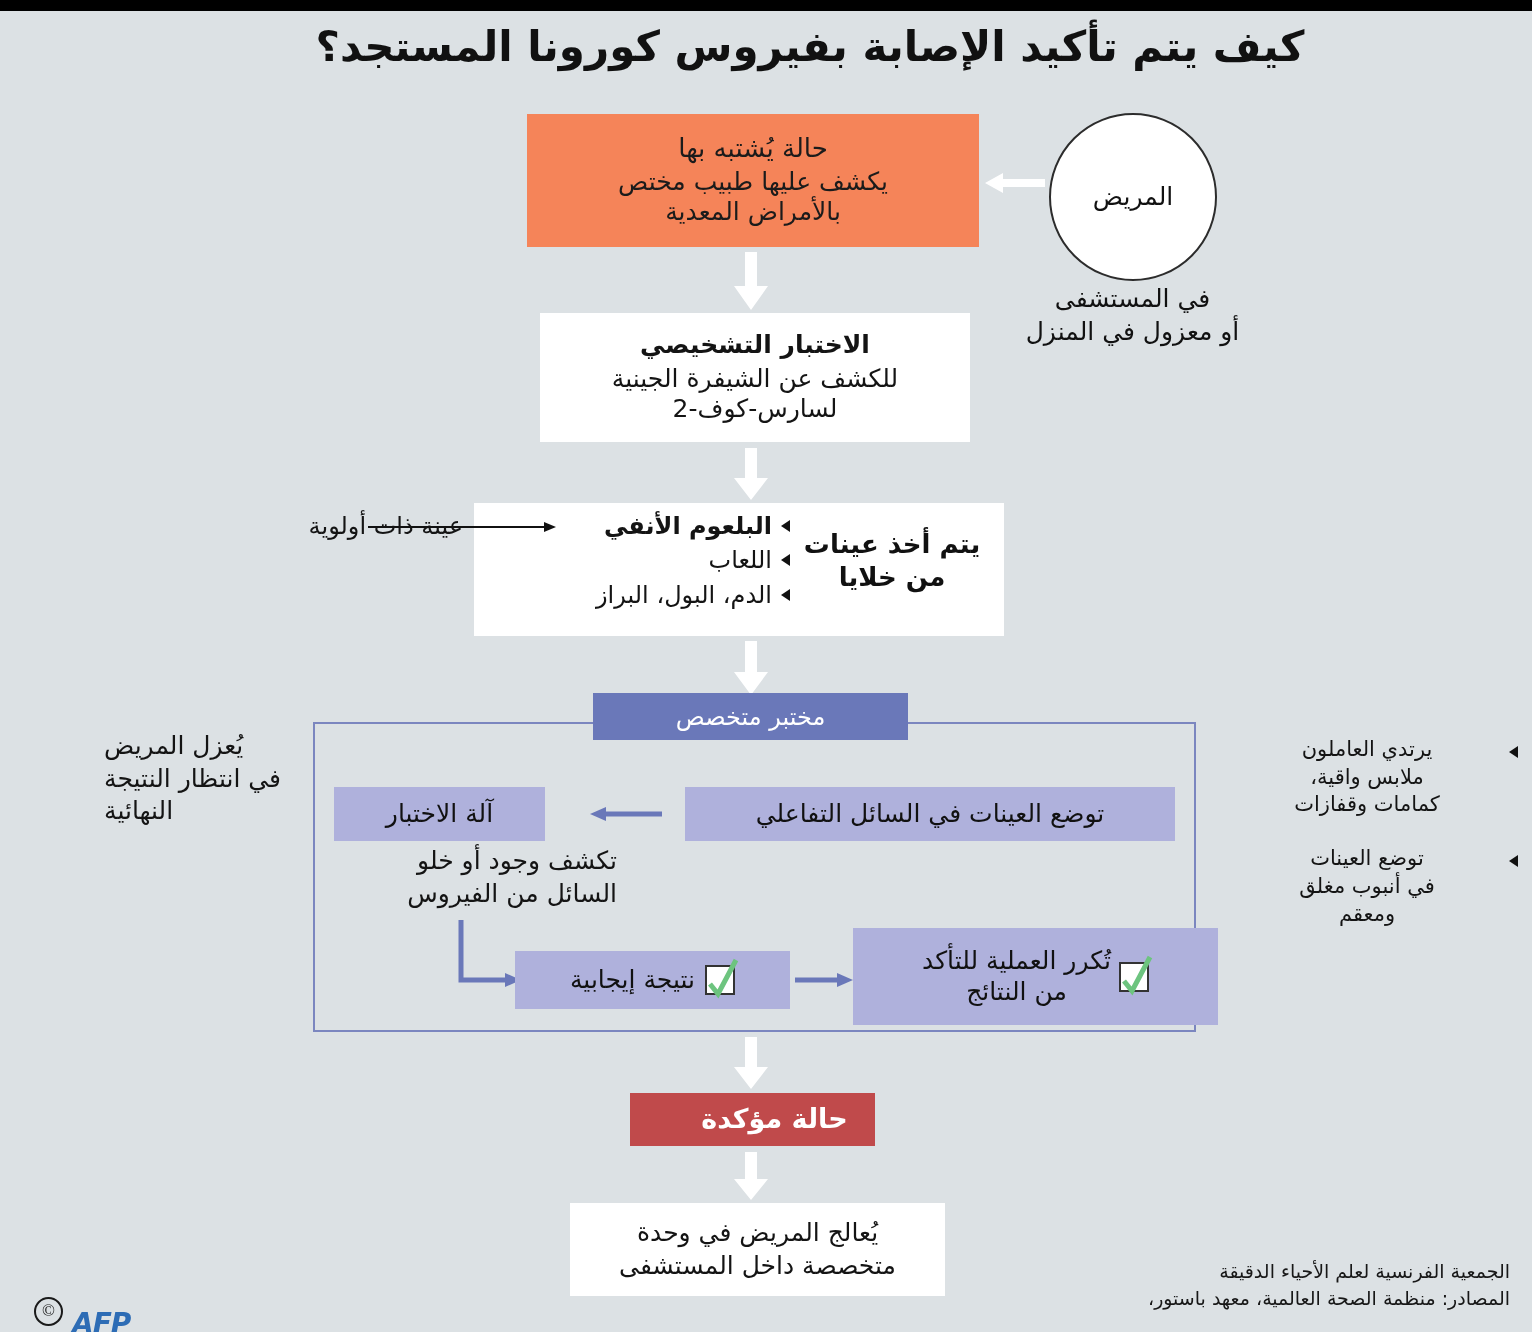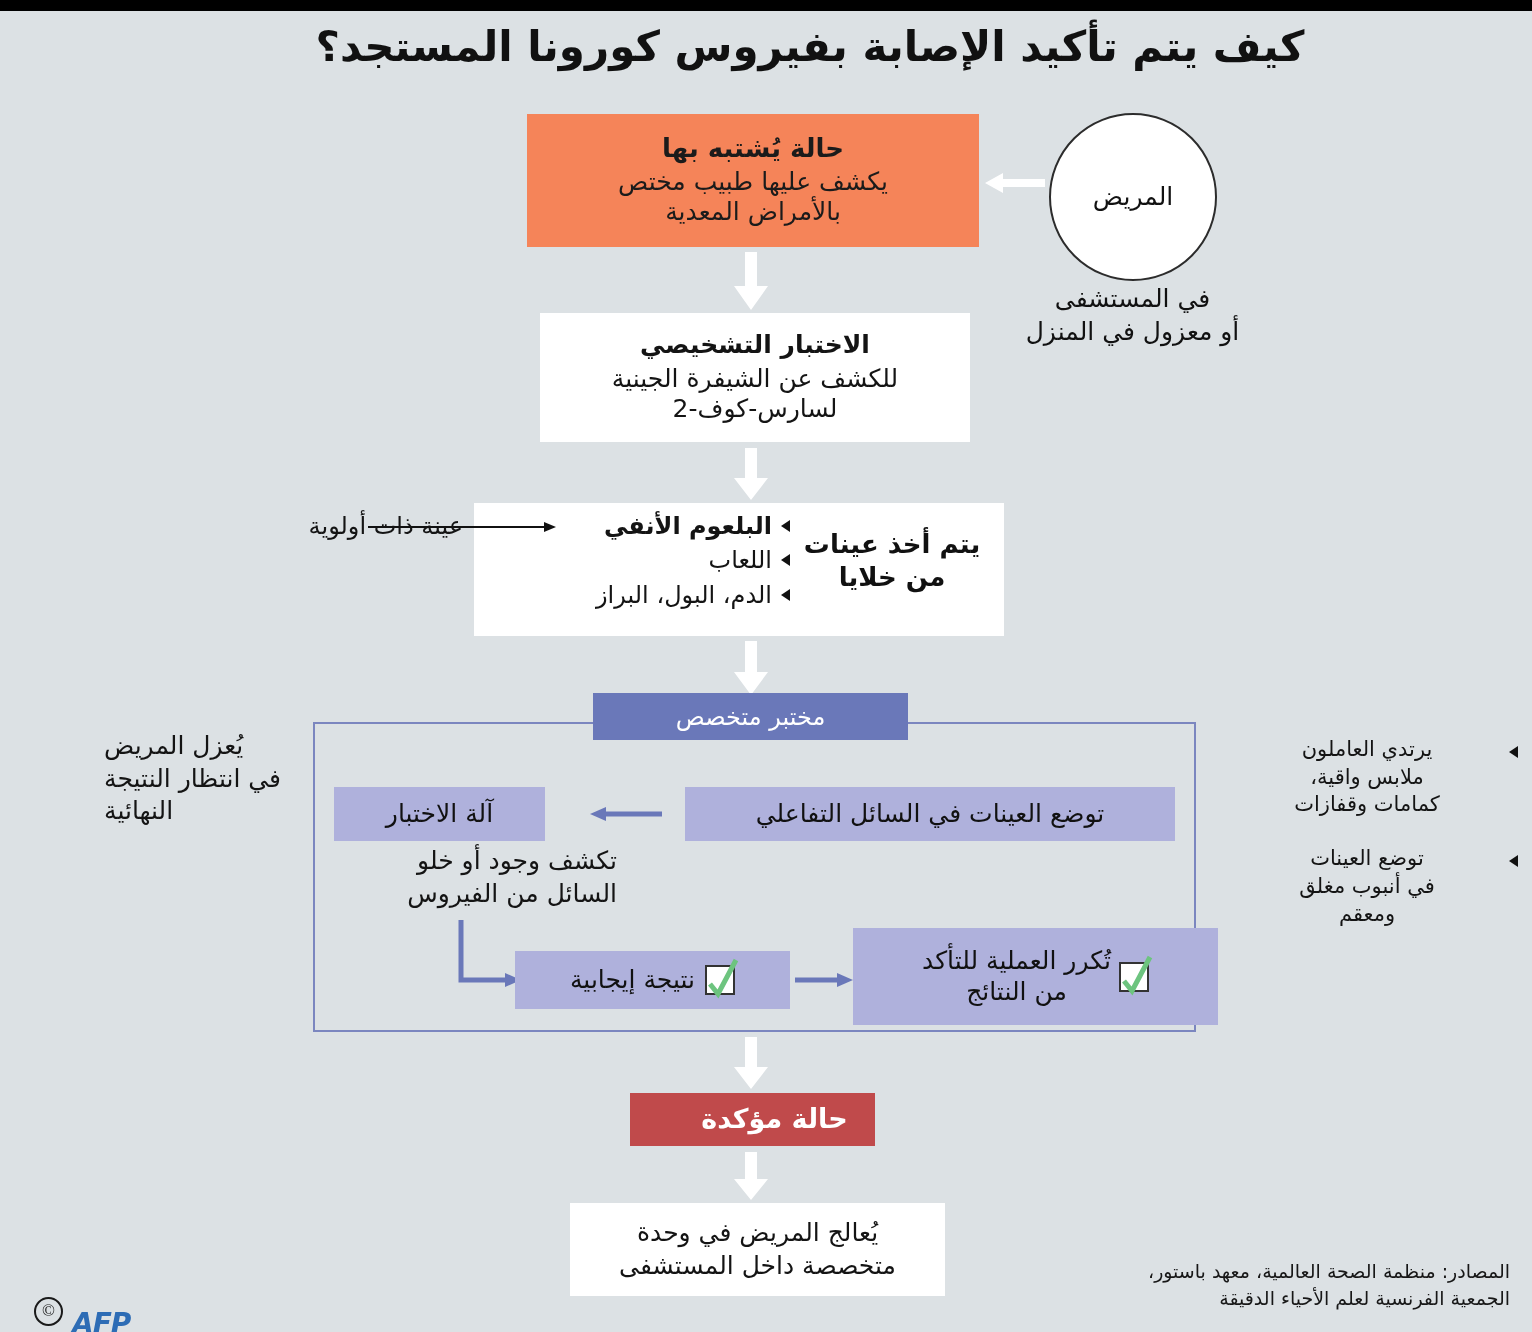--- a/index.html
+++ b/index.html
@@ -50,21 +50,21 @@
   
   #suspected-box {
     left: 527px; top: 114px;
     width: 452px; height: 133px;
     background: #f58459;
     color: #1b1b1b;
     font-size: 25px;
     padding: 4px 10px;
   }
   #suspected-box .hd {
-    font-weight: bold;
+    font-weight: normal;
     font-size: 26px;
     margin-bottom: 2px;
   }
   
   #patient-circle {
     left: 1049px; top: 113px;
     width: 168px; height: 168px;
     background: #ffffff;
     border: 2px solid #2c2c2c;
     border-radius: 50%;
@@ -469,22 +469,22 @@
       <polygon points="18,48 1,27 12,27 12,0 24,0 24,27 35,27" fill="#ffffff"></polygon>
     </svg>
   </div>
 
   <div class="box" id="treated-box">
     <div>يُعالج المريض في وحدة</div>
     <div>متخصصة داخل المستشفى</div>
   </div>
 
   <div id="sources">
+    <div>الجمعية الفرنسية لعلم الأحياء الدقيقة</div>
     <div>المصادر: منظمة الصحة العالمية، معهد باستور،</div>
-    <div>الجمعية الفرنسية لعلم الأحياء الدقيقة</div>
   </div>
 
   <div id="afp-logo">
     <span class="copy">©</span>
     <span class="afp">AFP</span>
   </div>
 
 </div>
 
 </body></html>

